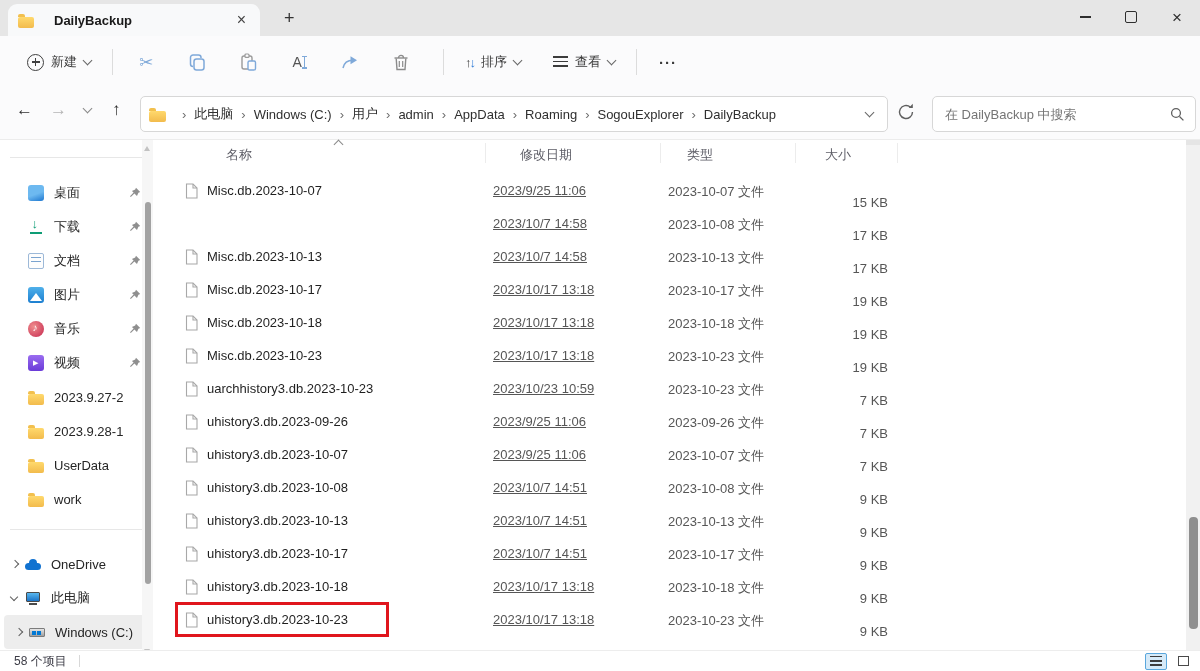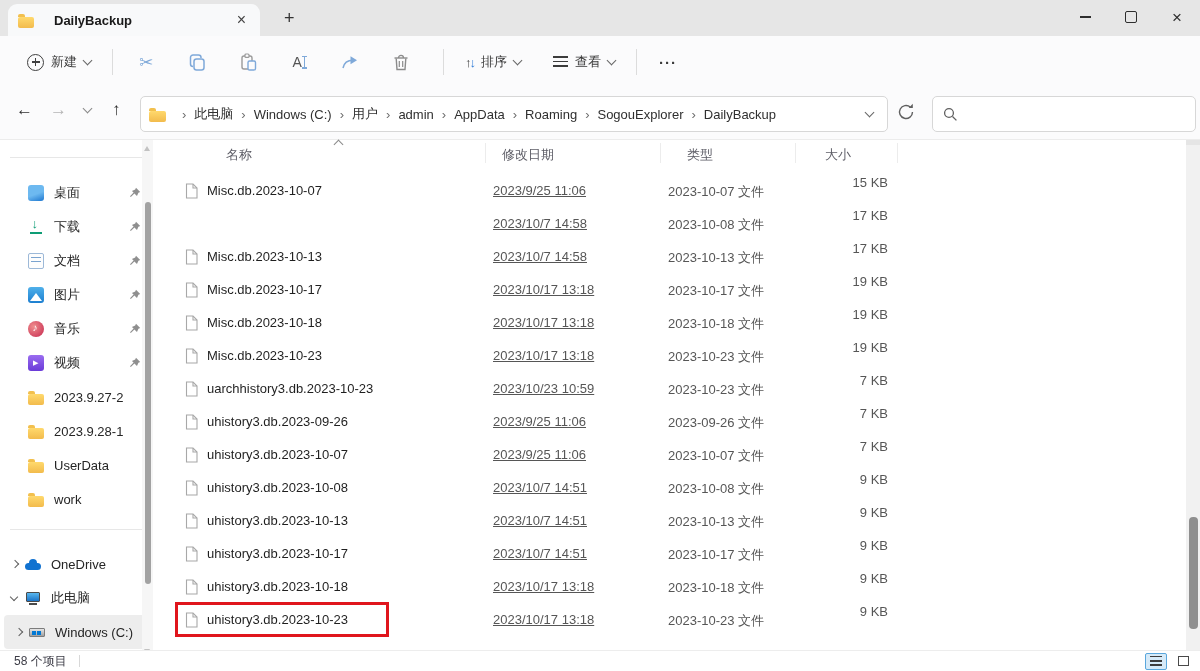--- a/index.html
+++ b/index.html
@@ -105,33 +105,33 @@
   .side-scroll{position:absolute;left:142px;top:140px;width:11px;height:520px;background:#f6f6f6;}
   .side-thumb{position:absolute;left:2.5px;top:62px;width:6px;height:382px;background:#a2a2a2;border-radius:3px;}
   .sb-arrow{position:absolute;left:2px;width:0;height:0;border-left:3.5px solid transparent;border-right:3.5px solid transparent;}
   .sb-up{top:6px;border-bottom:5px solid #c2c2c2;}
   .sb-down{bottom:6px;border-top:5px solid #c2c2c2;}
 
   
   .filearea{position:absolute;left:155px;top:140px;width:1031px;height:511px;background:#fff;}
   .cols-header{position:absolute;left:0;top:0;right:0;height:26px;background:#fff;z-index:2;color:#5d5d66;}
   .colh{position:absolute;top:6px;white-space:nowrap;margin-left:19px;}
-  .colh-name{left:52px;}.colh-date{left:328px;}.colh-type{left:513px;}.colh-size{left:651px;}
+  .colh-name{left:52px;}.colh-date{left:346px;}.colh-type{left:513px;}.colh-size{left:651px;}
   .col-sep{position:absolute;top:3px;width:1px;height:20px;background:#ececec;}
   .sort-caret{position:absolute;left:180px;top:1px;width:6px;height:6px;
       border-left:1.2px solid #8a8a8a;border-top:1.2px solid #8a8a8a;transform:rotate(45deg);}
   .rows-viewport{position:absolute;left:0;top:26px;right:14px;bottom:0;overflow:hidden;}
   .rows{margin-top:-24px;}
   .frow{position:relative;height:33px;}
   .fname{position:absolute;left:22px;top:0;width:210px;height:31px;display:flex;align-items:center;
          padding-left:8px;box-sizing:border-box;gap:9px;white-space:nowrap;color:#1f1f1f;}
   .frow.hl .fname{outline:3px solid #e0151d;outline-offset:-1px;}
   .fdate{position:absolute;left:338px;top:8px;color:#565656;text-decoration:underline;}
   .ftype{position:absolute;left:513px;top:8px;color:#565656;}
-  .fsize{position:absolute;left:600px;top:0;width:133px;text-align:right;color:#565656;}
+  .fsize{position:absolute;left:600px;top:20px;width:133px;text-align:right;color:#565656;}
 
   
   .main-scroll{position:absolute;right:0;top:145px;width:14px;height:505px;background:#f1f1f1;}
   .main-thumb{position:absolute;left:2.5px;top:372px;width:9px;height:112px;background:#8f8f8f;border-radius:4px;}
 
   
   .statusbar{position:absolute;left:0;bottom:0;width:100%;height:21px;background:#fff;
              border-top:1px solid #ededed;box-sizing:border-box;display:flex;align-items:center;font-size:12px;color:#3c3c46;}
   .sb-count{margin-left:14px;}
   .sb-sep{width:1px;height:12px;background:#d8d8d8;margin-left:12px;}
@@ -262,20 +262,21 @@
     </div>
 
     <span class="refresh-btn">
       <svg width="20" height="20" viewBox="0 0 20 20">
         <path d="M16.5 10a6.5 6.5 0 1 1-2.2-4.9" fill="none" stroke="#5f5f5f" stroke-width="1.4"></path>
         <path d="M16.8 1.8v4.1h-4.1z" fill="#5f5f5f"></path>
       </svg>
     </span>
 
     <div class="search-box">
+      <input type="text" placeholder="在 DailyBackup 中搜索" style="">
       <svg width="15" height="15" viewBox="0 0 15 15">
         <circle cx="6" cy="6" r="4.4" fill="none" stroke="#5f5f5f" stroke-width="1.3"></circle>
         <path d="M9.5 9.5 13.4 13.4" stroke="#5f5f5f" stroke-width="1.3"></path>
       </svg>
     </div>
   </div>
 
   <div class="sidebar">
     <div class="side-sep top"></div>
     <div class="quick">

